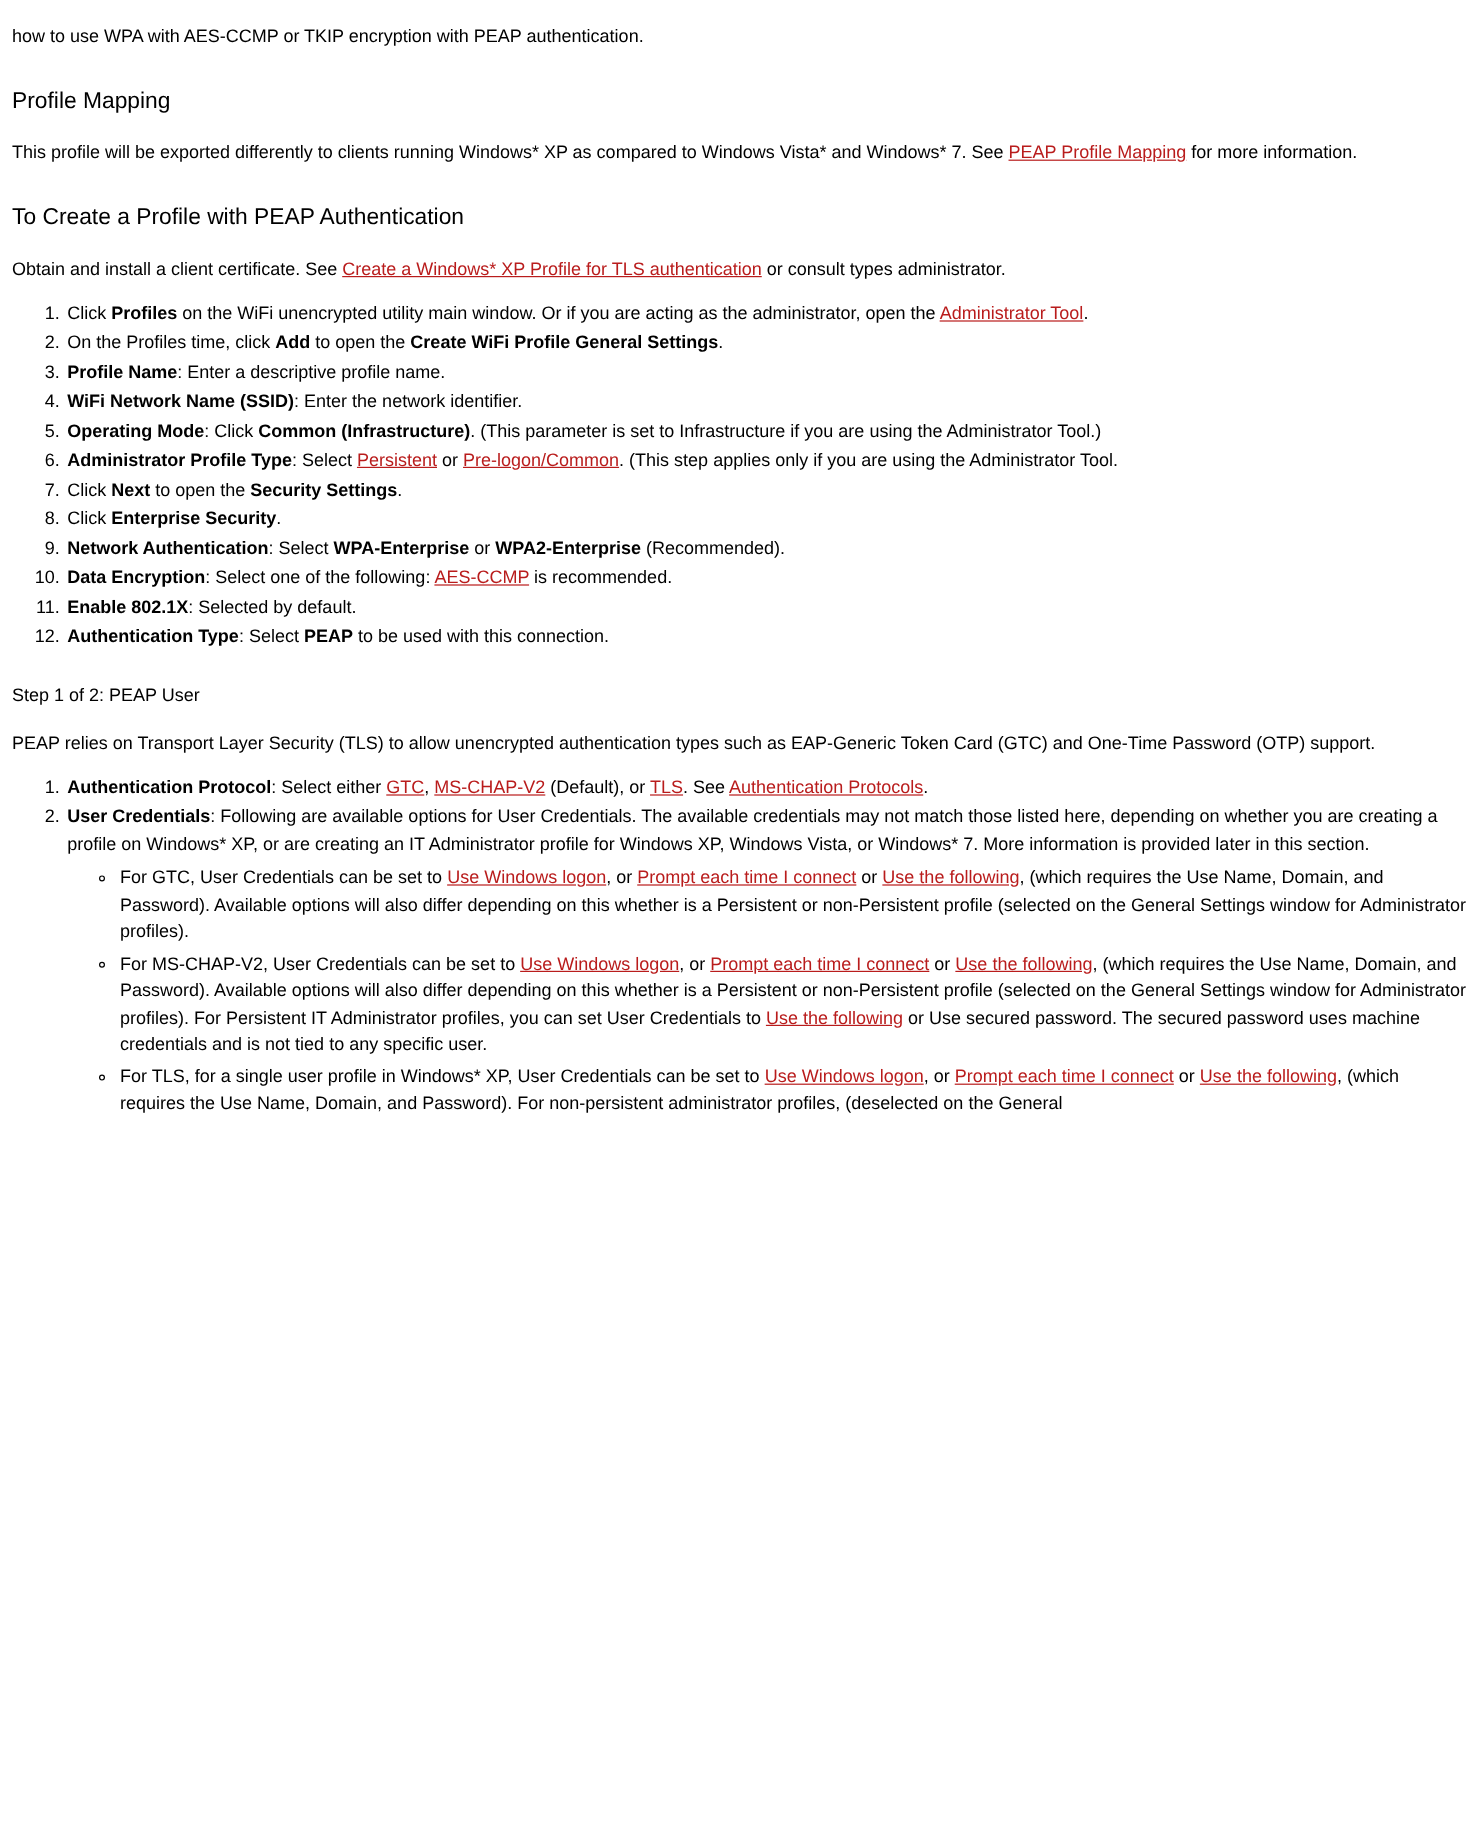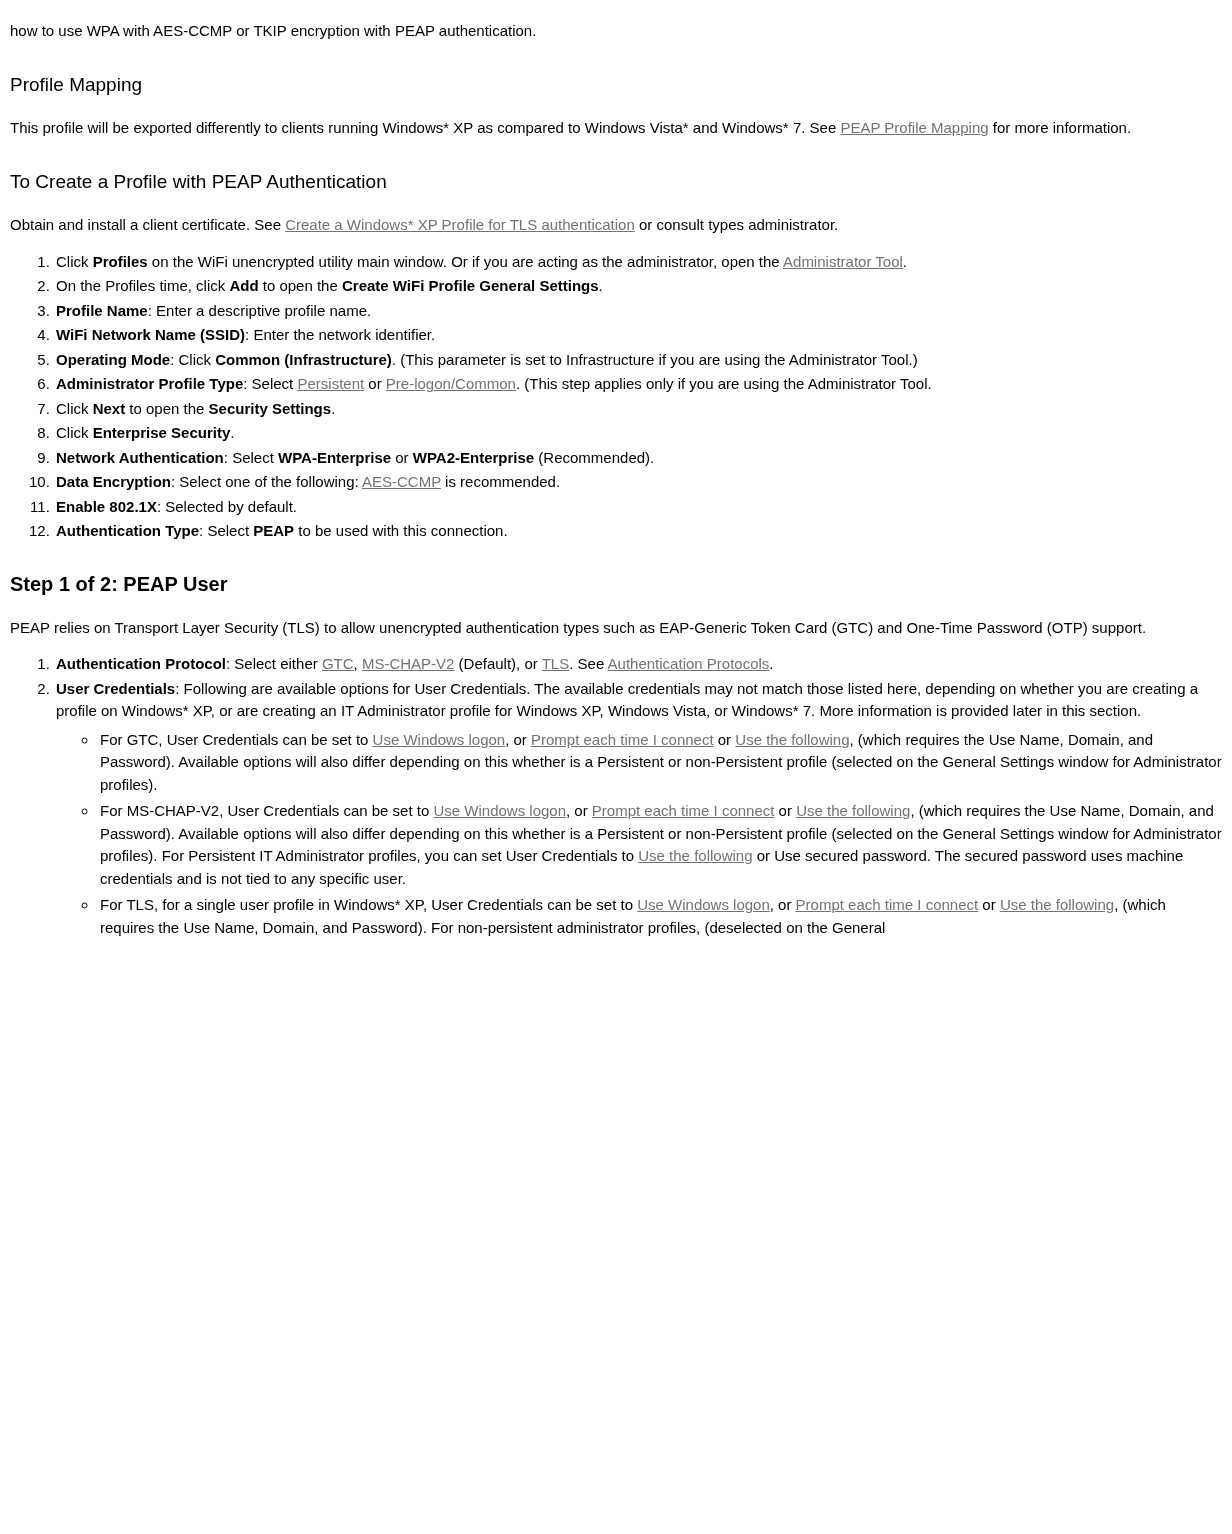--- a/index.html
+++ b/index.html
@@ -10,22 +10,22 @@
     margin: 0;
     padding: 6px 10px 10px 10px;
     max-width: 1232px;
   }
   h2.sec {
     font-size: 19px;
     font-weight: normal;
     margin: 28px 0 18px 0;
   }
   h3.sub {
-    font-size: 20px;
-    font-weight: bold;
+    font-size: 15px;
+    font-weight: normal;
     margin: 26px 0 18px 0;
   }
   p {
     margin: 14px 0;
   }
   ol {
     margin: 14px 0 14px 0;
     padding-left: 44px;
   }
   ol li {
@@ -34,21 +34,21 @@
   }
   ul.circle {
     list-style-type: circle;
     margin: 6px 0 6px 0;
     padding-left: 42px;
   }
   ul.circle > li {
     margin-bottom: 4px;
   }
   a.link {
-    color: #737373;
+    color: #b91c1c;
     text-decoration: underline;
   }
   .b { font-weight: bold; }
 </style>
 </head>
 <body>
 
 <p>how to use WPA with AES-CCMP or TKIP encryption with PEAP authentication.</p>
 
 <h2 class="sec">Profile Mapping</h2>

